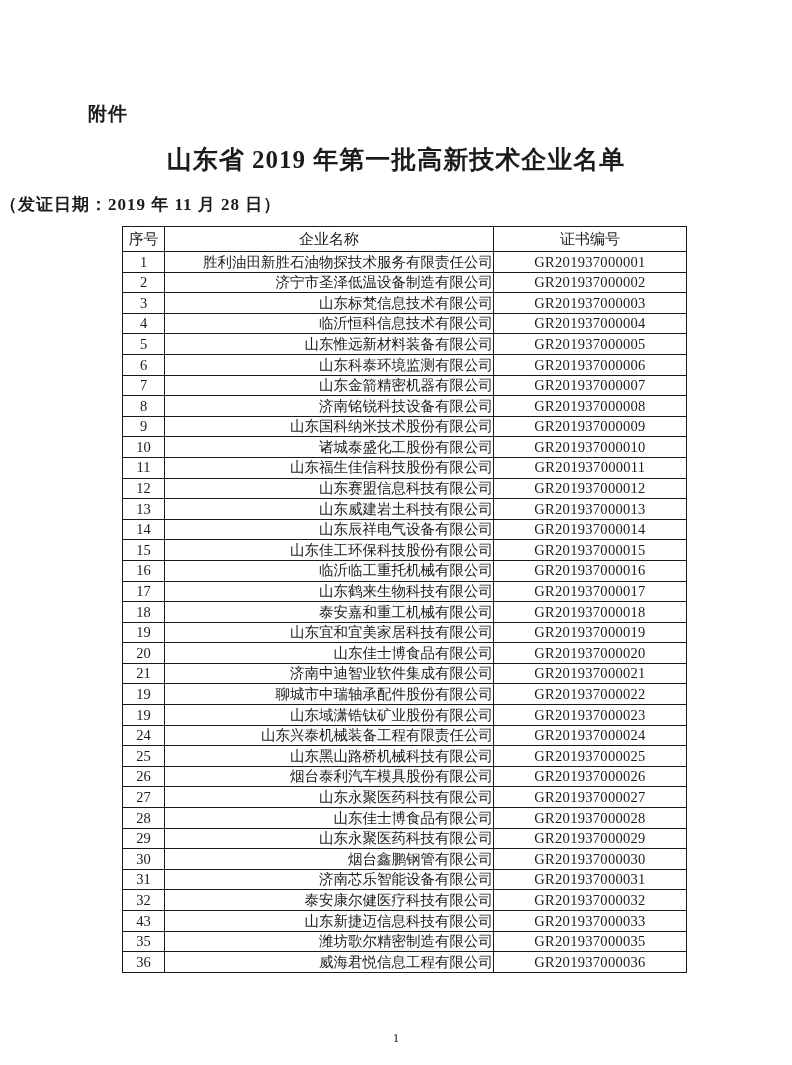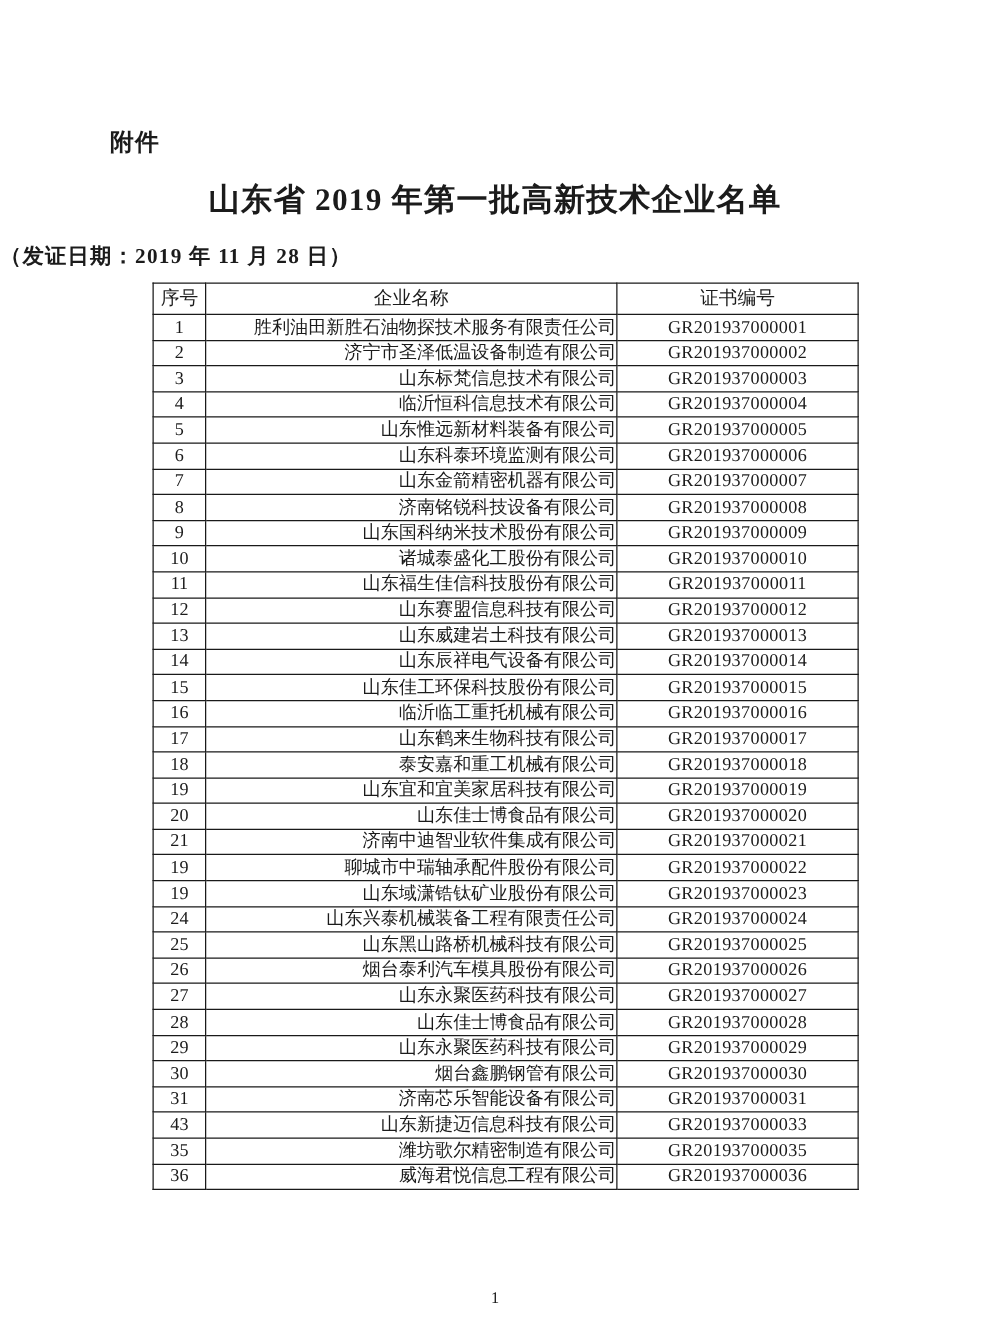--- a/index.html
+++ b/index.html
@@ -271,20 +271,25 @@
           <td class="seq-cell">30</td>
           <td class="name-cell">烟台鑫鹏钢管有限公司</td>
           <td class="cert-cell">GR201937000030</td>
         </tr>
         <tr>
           <td class="seq-cell">31</td>
           <td class="name-cell">济南芯乐智能设备有限公司</td>
           <td class="cert-cell">GR201937000031</td>
         </tr>
         <tr>
+          <td class="seq-cell">32</td>
+          <td class="name-cell">泰安康尔健医疗科技有限公司</td>
+          <td class="cert-cell">GR201937000032</td>
+        </tr>
+        <tr>
           <td class="seq-cell">43</td>
           <td class="name-cell">山东新捷迈信息科技有限公司</td>
           <td class="cert-cell">GR201937000033</td>
         </tr>
         <tr>
           <td class="seq-cell">35</td>
           <td class="name-cell">潍坊歌尔精密制造有限公司</td>
           <td class="cert-cell">GR201937000035</td>
         </tr>
         <tr>

